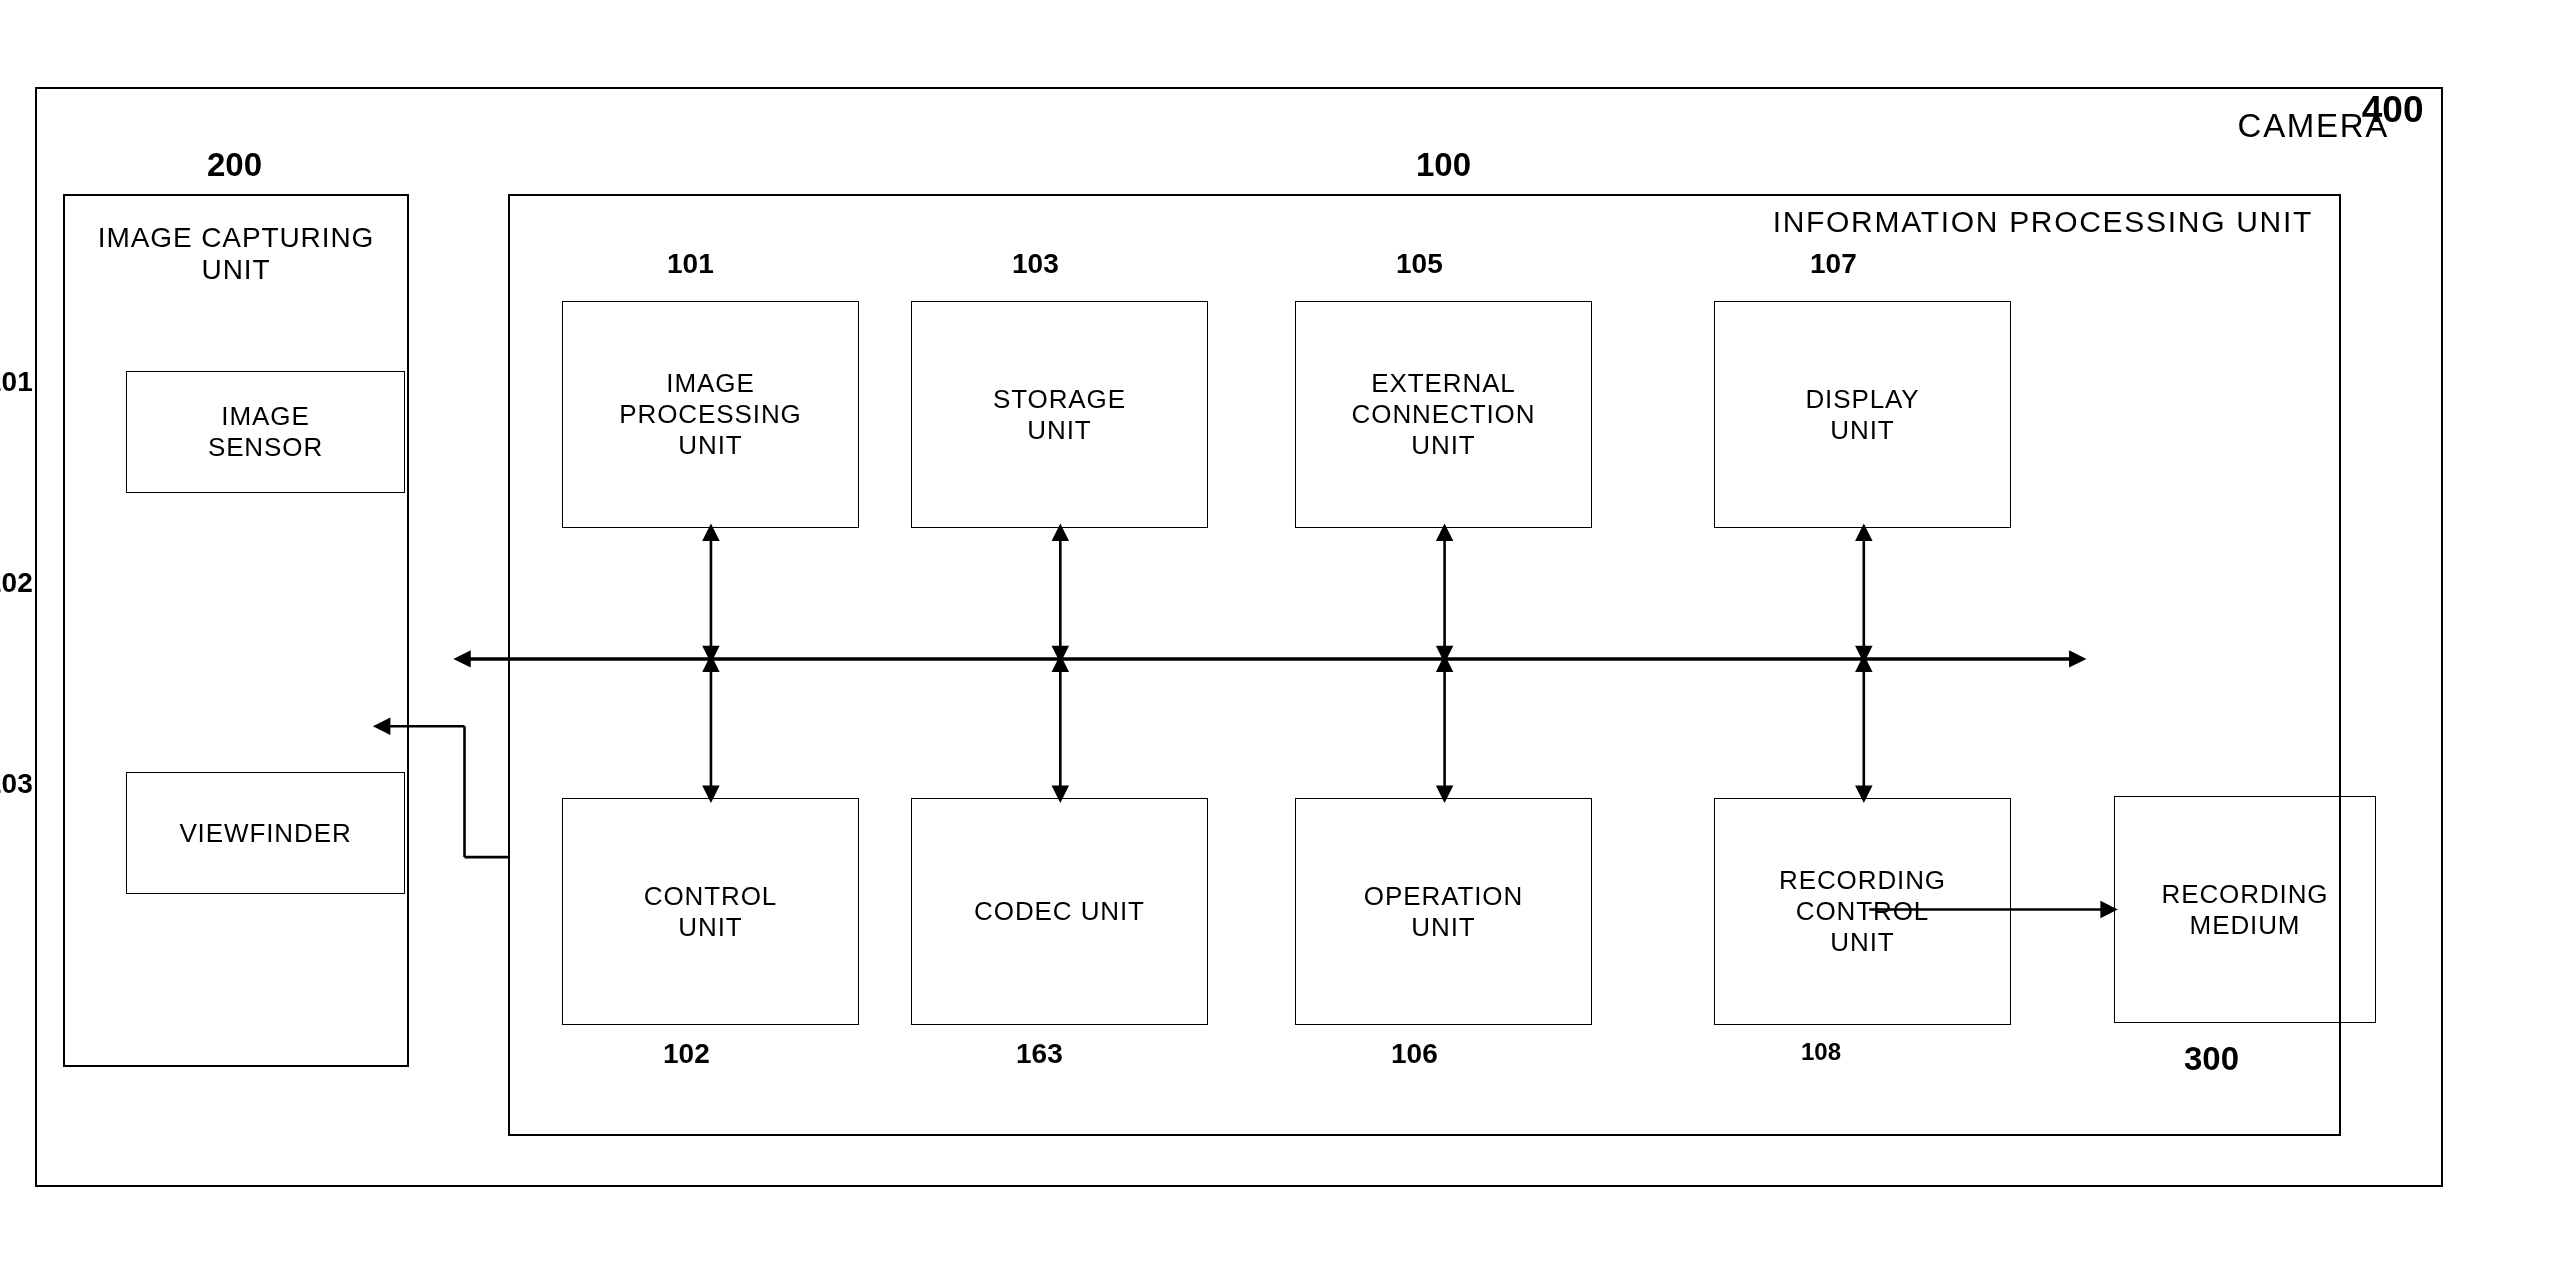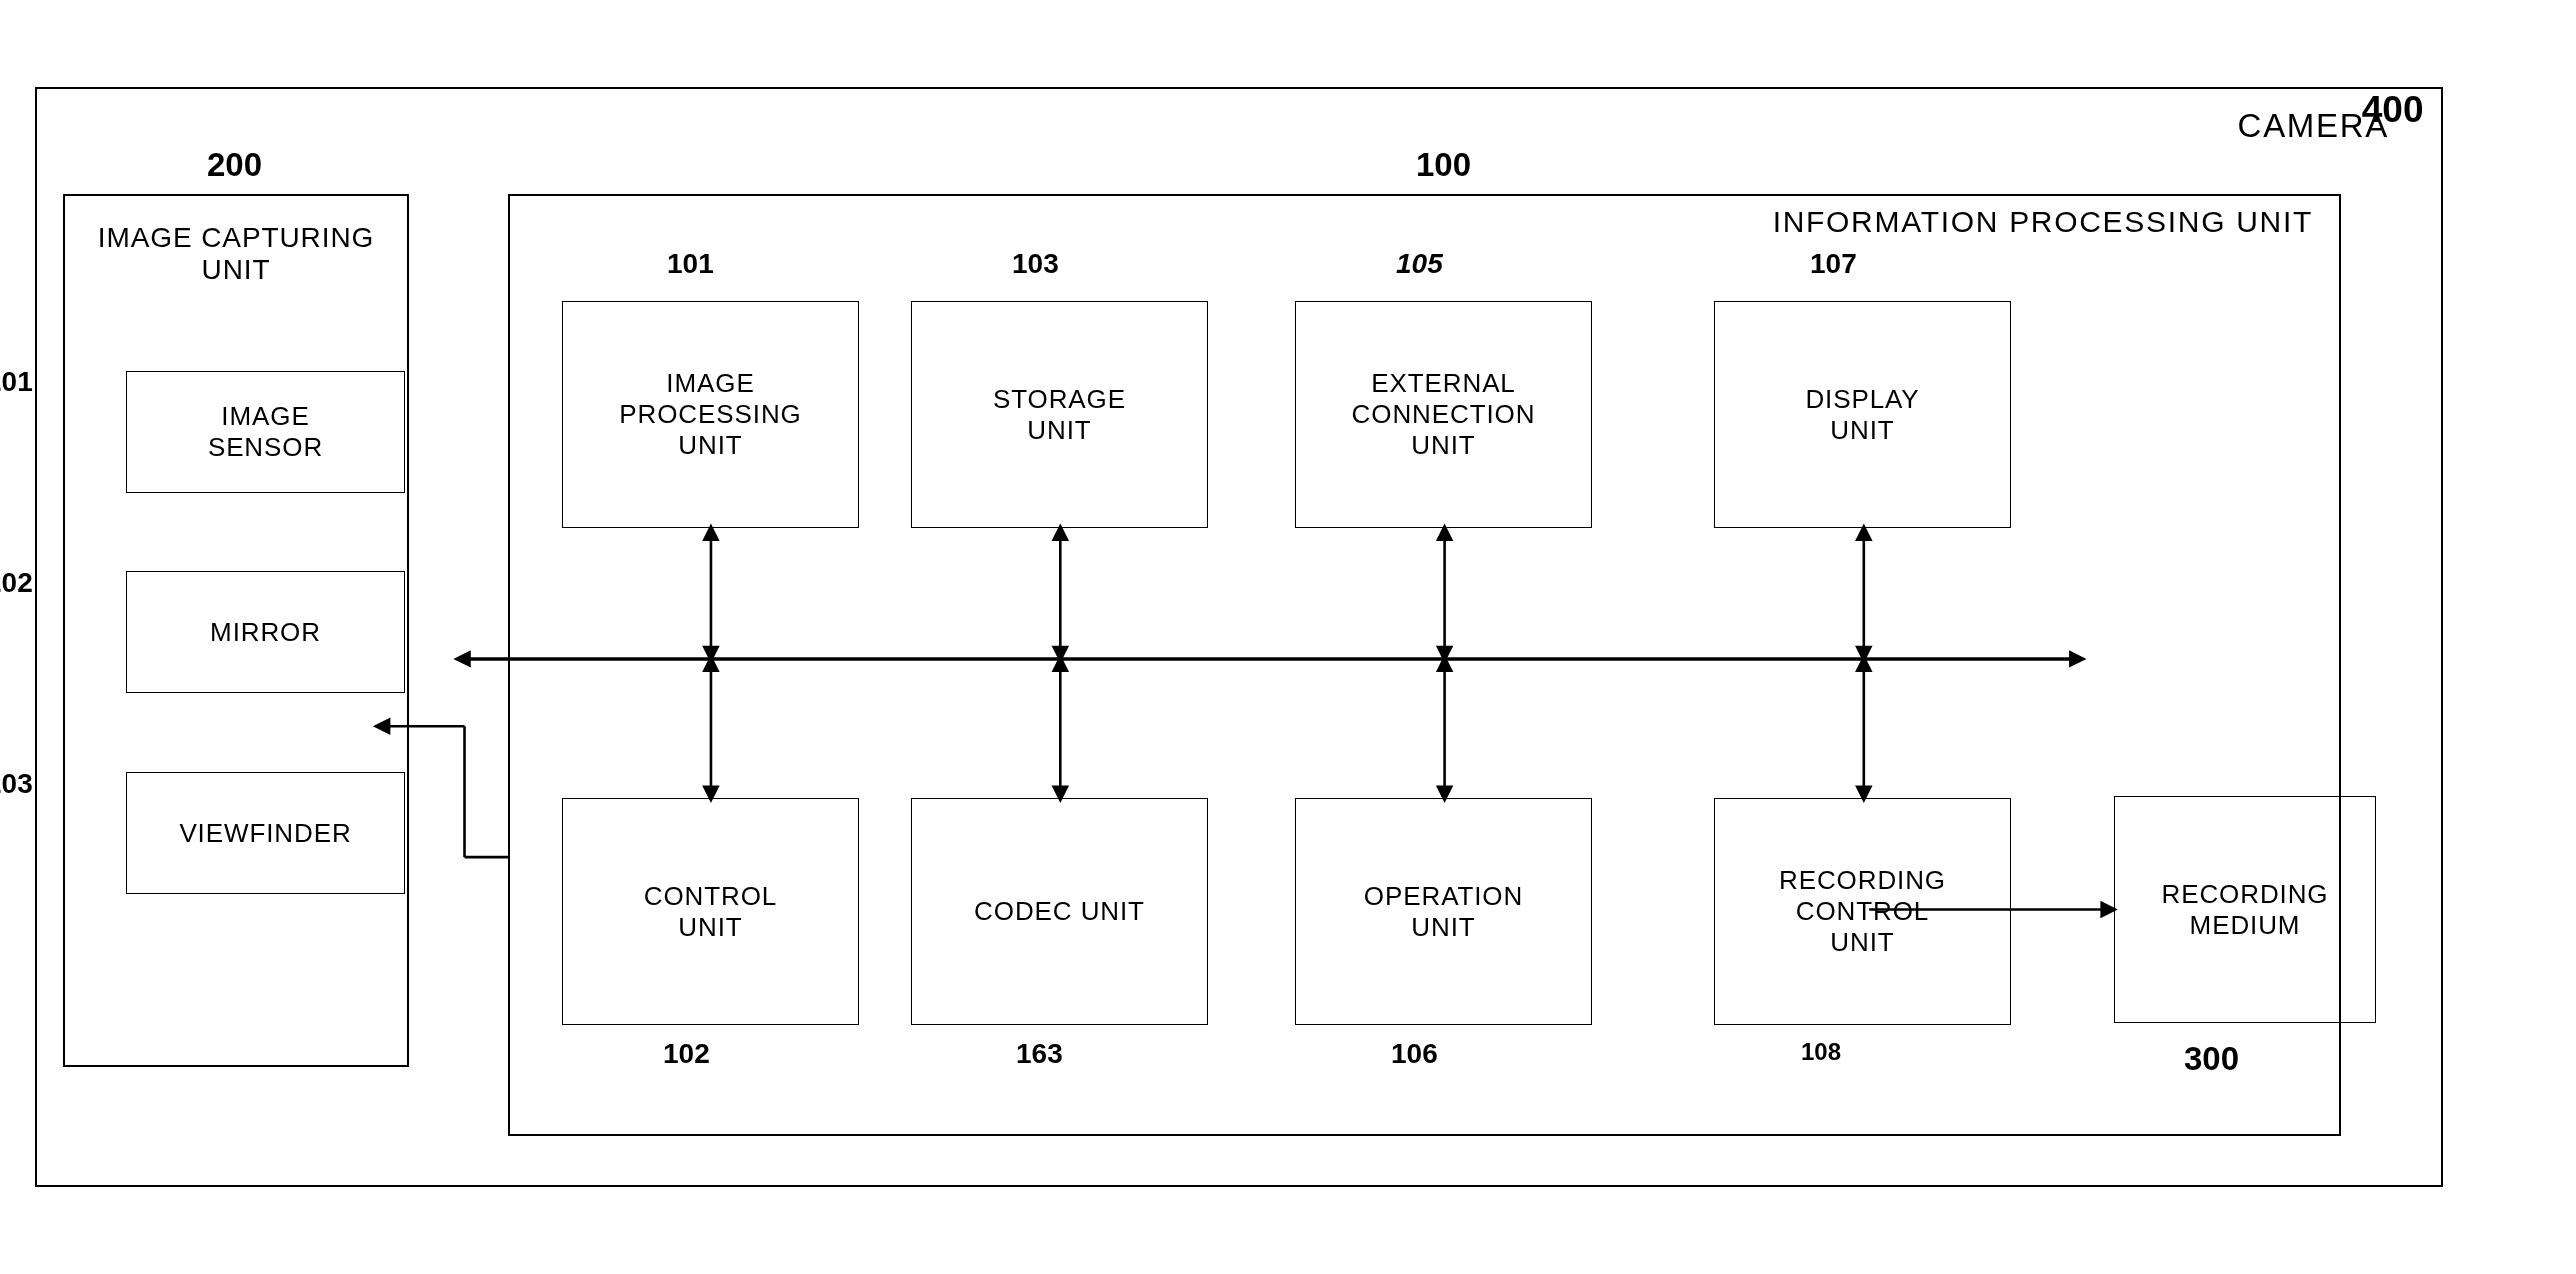--- a/index.html
+++ b/index.html
@@ -240,21 +240,21 @@
     <span class="camera-ref">400</span>
     <span class="camera-label">CAMERA</span>
 
     <div style="position:absolute; top:57px; left:1379px; font-size:33px; font-weight:bold;">100</div>
 
     <div class="ipu-box">
       <span class="ipu-label">INFORMATION PROCESSING UNIT</span>
 
       <div style="position:absolute; top:52px; left:157px; font-size:28px; font-weight:bold;">101</div>
       <div style="position:absolute; top:52px; left:502px; font-size:28px; font-weight:bold;">103</div>
-      <div style="position:absolute; top:52px; left:886px; font-size:28px; font-weight:bold;font-style:italic;">105</div>
+      <div style="position:absolute; top:52px; left:886px; font-size:28px; font-weight:bold;">105</div>
       <div style="position:absolute; top:52px; left:1300px; font-size:28px; font-weight:bold;">107</div>
 
       <div class="unit-box img-proc-unit">IMAGE<br>PROCESSING<br>UNIT</div>
       <div class="unit-box storage-unit">STORAGE<br>UNIT</div>
       <div class="unit-box ext-conn-unit">EXTERNAL<br>CONNECTION<br>UNIT</div>
       <div class="unit-box display-unit">DISPLAY<br>UNIT</div>
 
       <div class="unit-box control-unit">CONTROL<br>UNIT</div>
       <div class="unit-box codec-unit">CODEC UNIT</div>
       <div class="unit-box operation-unit">OPERATION<br>UNIT</div>
@@ -312,21 +312,20 @@
       <div class="icu-label">IMAGE CAPTURING<br>UNIT</div>
 
       <div style="position:absolute; top:170px; left:-79px; font-size:28px; font-weight:bold;">201</div>
 
       <div style="position:absolute; top:371px; left:-79px; font-size:28px; font-weight:bold;">202</div>
 
       <div style="position:absolute; top:572px; left:-79px; font-size:28px; font-weight:bold;">203</div>
 
       <div class="sub-box image-sensor-box">IMAGE<br>SENSOR</div>
 
-      <div class="sub-box mirror-box">MIRROR</div>
 
       <div class="sub-box viewfinder-box">VIEWFINDER</div>
     </div>
 
     <div class="rec-medium-box">RECORDING<br>MEDIUM</div>
     <div class="rec-medium-ref">300</div>
 
     <svg class="arrows-svg" viewBox="0 0 2760 1260" width="2408" height="1100">
 
       <line x1="2100" y1="940" x2="2380" y2="940" stroke="#000" stroke-width="3"></line>

